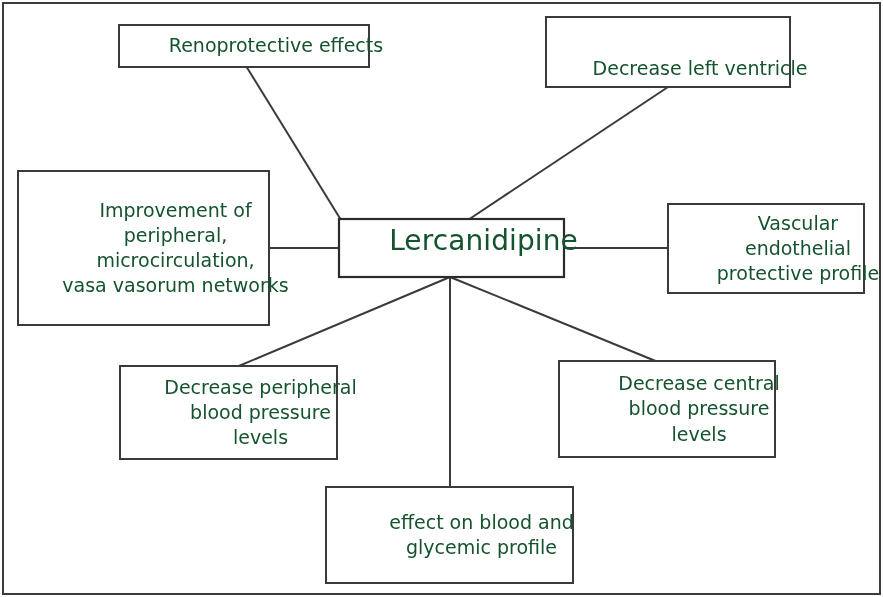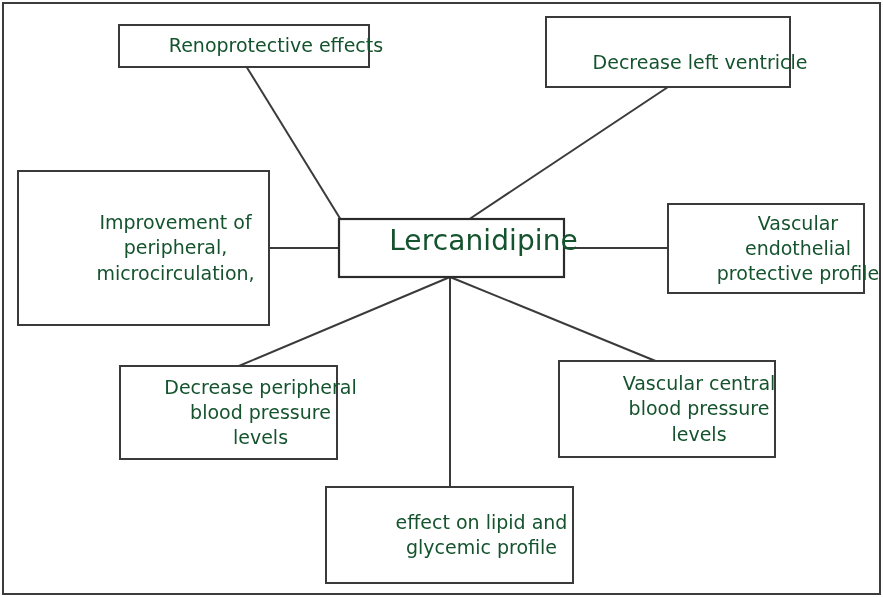--- a/index.html
+++ b/index.html
@@ -98,50 +98,51 @@
     <rect class="node-box" x="559" y="361" width="216" height="96"></rect>
     <rect class="node-box" x="326" y="487" width="247" height="96"></rect>
 
     <rect class="node-box-center" x="339" y="219" width="225" height="58"></rect>
   </svg>
 
   <div class="node-label" style="left:119px; top:25px; width:250px; height:42px;">
     <span class="label-line">Renoprotective effects</span>
   </div>
 
-  <div class="node-label" style="left:546px; top:28px; width:244px; height:70px;text-align:center;">
+  <div class="node-label" style="left:546px; top:34px; width:244px; height:70px;text-align:center;">
     <span class="label-line">Decrease left ventricle</span>
   </div>
 
   <div class="node-label" style="left:18px; top:171px; width:251px; height:154px;">
     <span class="label-line">Improvement of</span>
     <span class="label-line">peripheral,</span>
     <span class="label-line">microcirculation,</span>
+    <span class="label-line">vasa vasorum networks</span>
   </div>
 
   <div class="node-label" style="left:668px; top:204px; width:196px; height:89px;">
     <span class="label-line">Vascular</span>
     <span class="label-line">endothelial</span>
     <span class="label-line">protective profile</span>
   </div>
 
   <div class="node-label" style="left:120px; top:366px; width:217px; height:93px;border-radius:30px;">
     <span class="label-line">Decrease peripheral</span>
     <span class="label-line">blood pressure</span>
     <span class="label-line">levels</span>
   </div>
 
   <div class="node-label" style="left:559px; top:361px; width:216px; height:96px;">
-    <span class="label-line">Vascular central</span>
+    <span class="label-line">Decrease central</span>
     <span class="label-line">blood pressure</span>
     <span class="label-line">levels</span>
   </div>
 
   <div class="node-label" style="left:326px; top:487px; width:247px; height:96px;">
-    <span class="label-line">effect on lipid and</span>
+    <span class="label-line">effect on blood and</span>
     <span class="label-line">glycemic profile</span>
   </div>
 
   <div class="node-label center-label" style="left:339px; top:219px; width:225px; height:44px;">
     <span class="label-line">Lercanidipine</span>
   </div>
 
 </div>
 
 </body></html>

